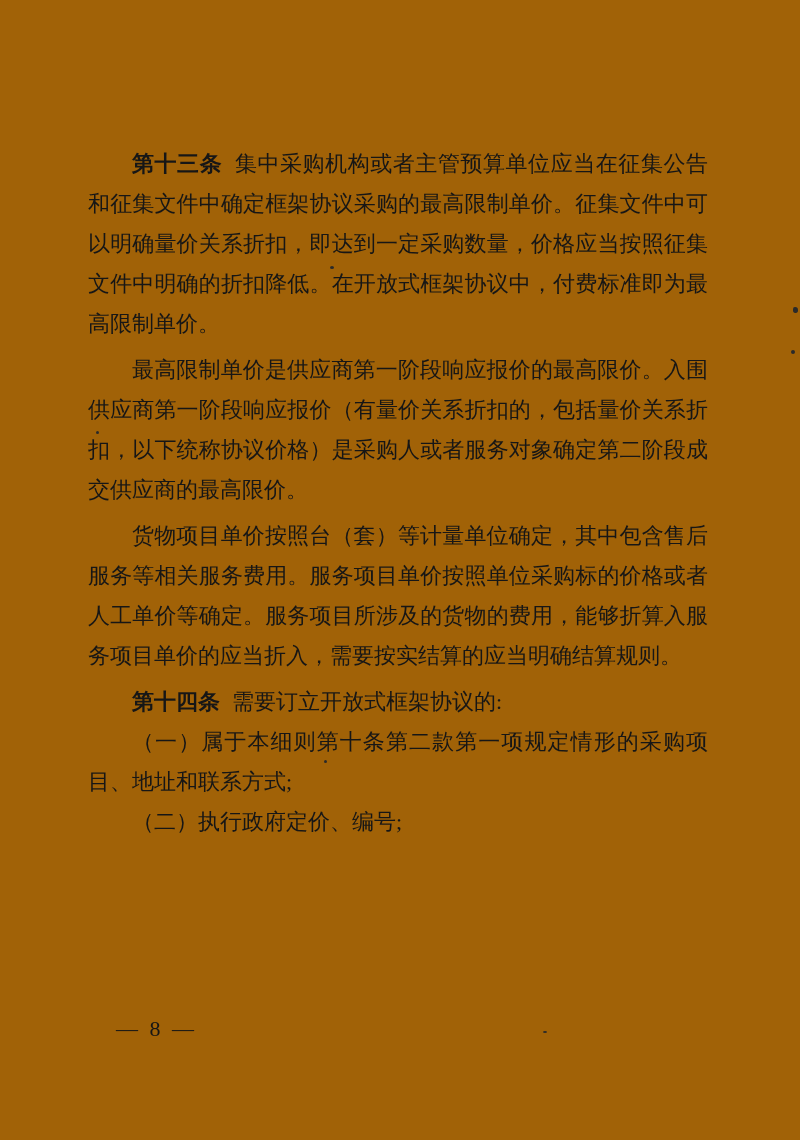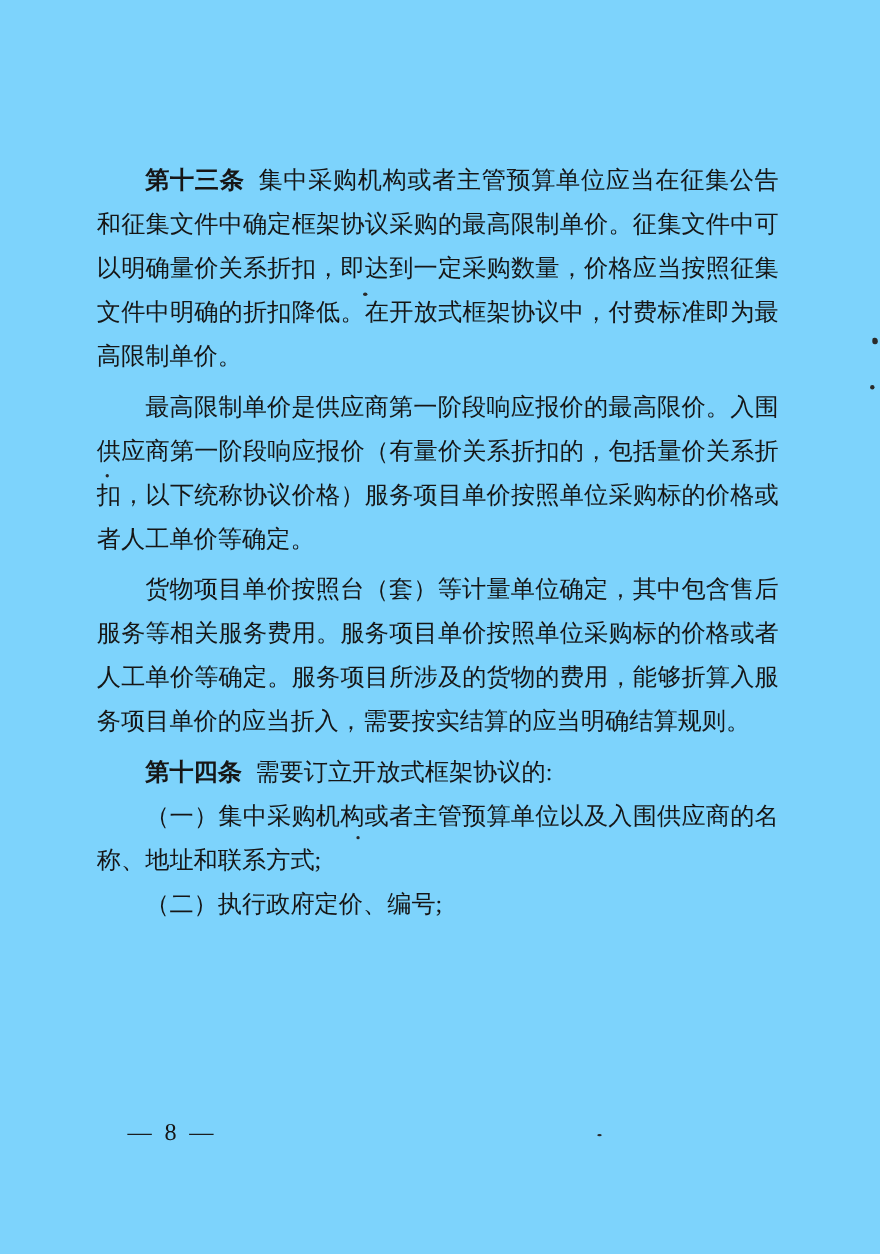--- a/index.html
+++ b/index.html
@@ -11,21 +11,21 @@
     height: 1140px;
     position: relative;
     background: #ffffff;
     overflow: hidden;
     font-family: "Liberation Serif", "DejaVu Serif", serif;
     color: #161616;
   }
   .scan-page {
     position: absolute;
     inset: 0;
-    background: #7dd3fc;
+    background: #a16207;
   }
   .doc-body {
     position: absolute;
     left: 88px;
     top: 144px;
     width: 620px;
     font-size: 22px;
     line-height: 40px;
     text-align: justify;
     text-justify: inter-character;
@@ -61,24 +61,24 @@
   .speck.s5 { left: 791px; top: 350px; width: 4px; height: 4px; }
   .speck.s6 { left: 96px; top: 431px; width: 3px; height: 3px; }
 </style>
 </head>
 <body>
 
 <div class="scan-page">
 
   <div class="doc-body">
       <p class="para"><b>第十三条</b> <span>集中采购机构或者主管预算单位应当在征集公告和征集文件中确定框架协议采购的最高限制单价。征集文件中可以明确量价关系折扣，即达到一定采购数量，价格应当按照征集文件中明确的折扣降低。在开放式框架协议中，付费标准即为最高限制单价。</span></p>
-      <p class="para"><span>最高限制单价是供应商第一阶段响应报价的最高限价。入围供应商第一阶段响应报价（有量价关系折扣的，包括量价关系折扣，以下统称协议价格）服务项目单价按照单位采购标的价格或者人工单价等确定。</span></p>
+      <p class="para"><span>最高限制单价是供应商第一阶段响应报价的最高限价。入围供应商第一阶段响应报价（有量价关系折扣的，包括量价关系折扣，以下统称协议价格）是采购人或者服务对象确定第二阶段成交供应商的最高限价。</span></p>
       <p class="para"><span>货物项目单价按照台（套）等计量单位确定，其中包含售后服务等相关服务费用。服务项目单价按照单位采购标的价格或者人工单价等确定。服务项目所涉及的货物的费用，能够折算入服务项目单价的应当折入，需要按实结算的应当明确结算规则。</span></p>
       <p class="para"><b>第十四条</b> <span>需要订立开放式框架协议的:</span></p>
-      <p class="para item"><span>（一）集中采购机构或者主管预算单位以及入围供应商的名称、地址和联系方式;</span></p>
+      <p class="para item"><span>（一）属于本细则第十条第二款第一项规定情形的采购项目、地址和联系方式;</span></p>
       <p class="para item"><span>（二）执行政府定价、编号;</span></p>
     </div>
 
   <div class="page-number">— 8 —</div>
 
   <span class="speck s1"></span>
   <span class="speck s2"></span>
   <span class="speck s3"></span>
   <span class="speck s4"></span>
   <span class="speck s5"></span>

